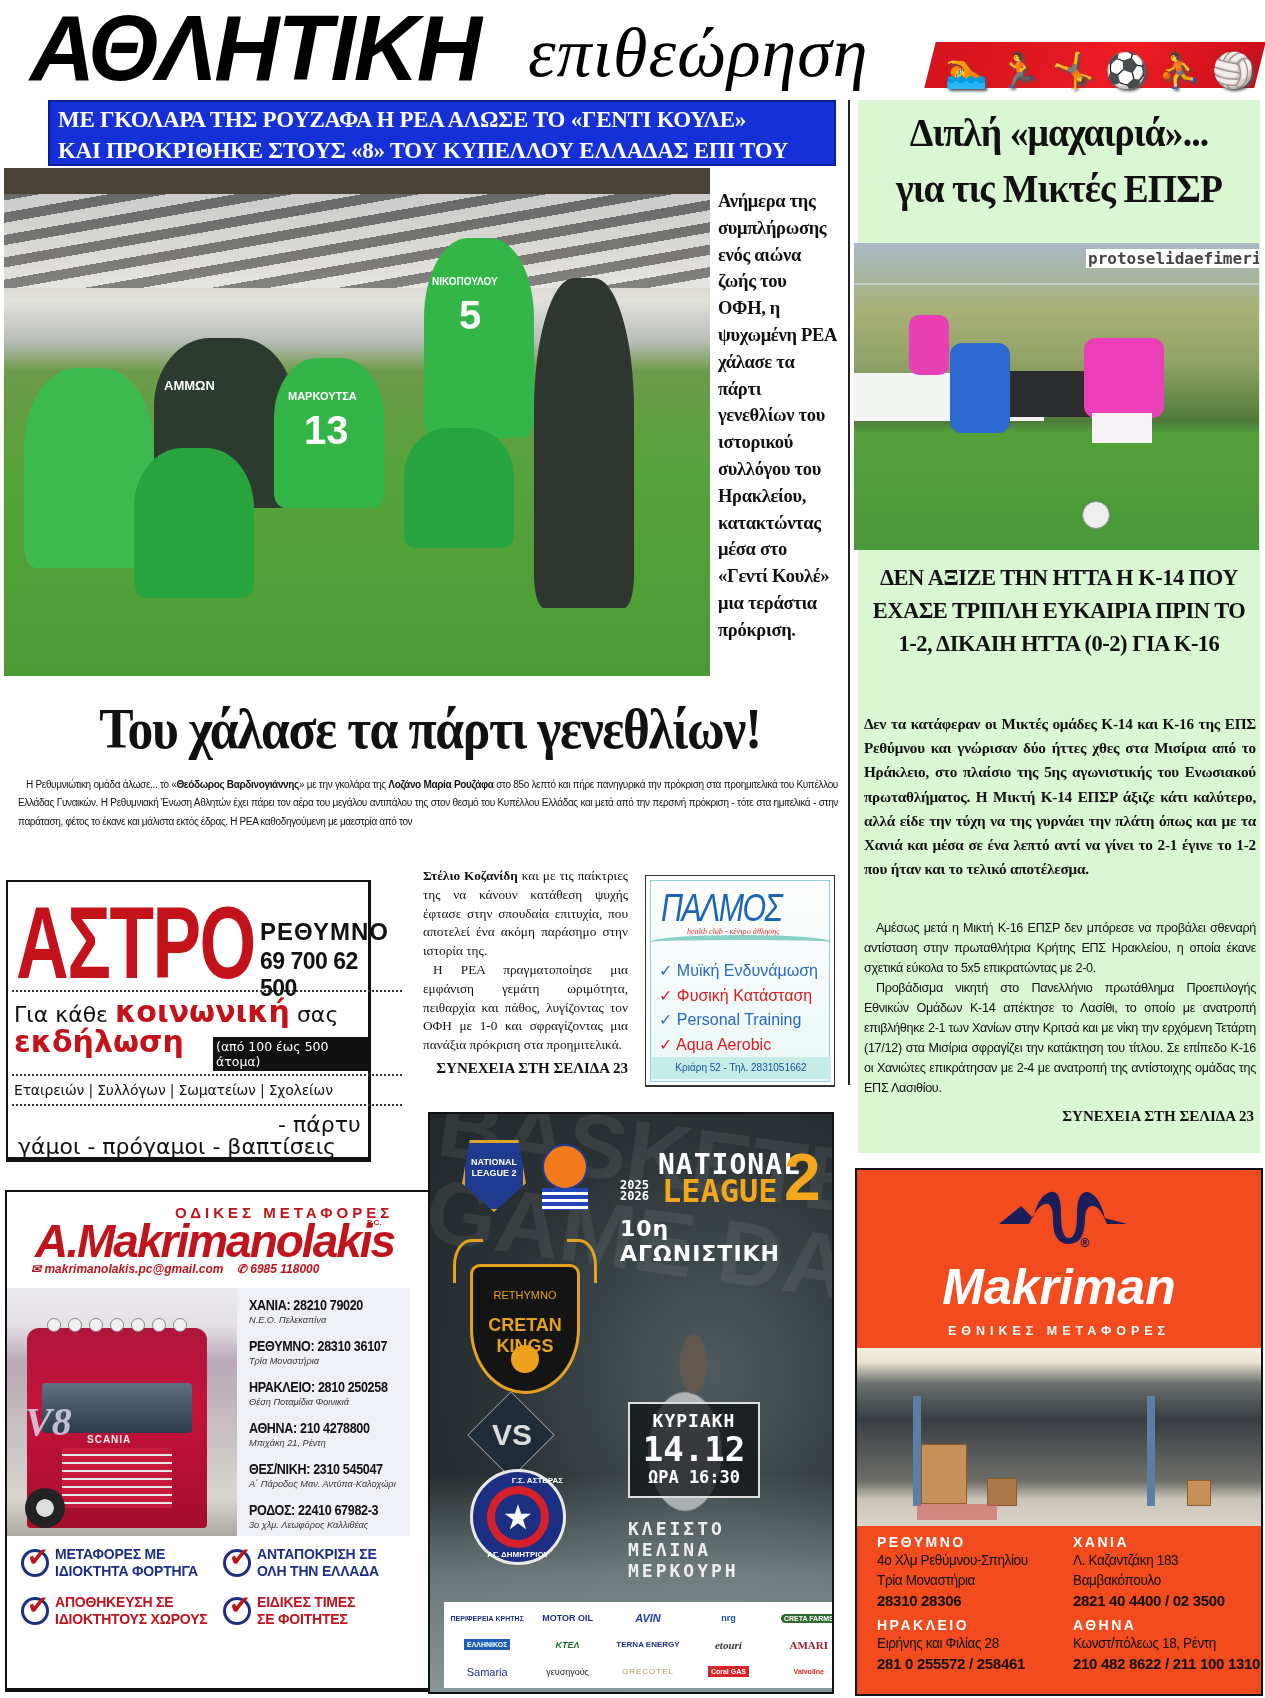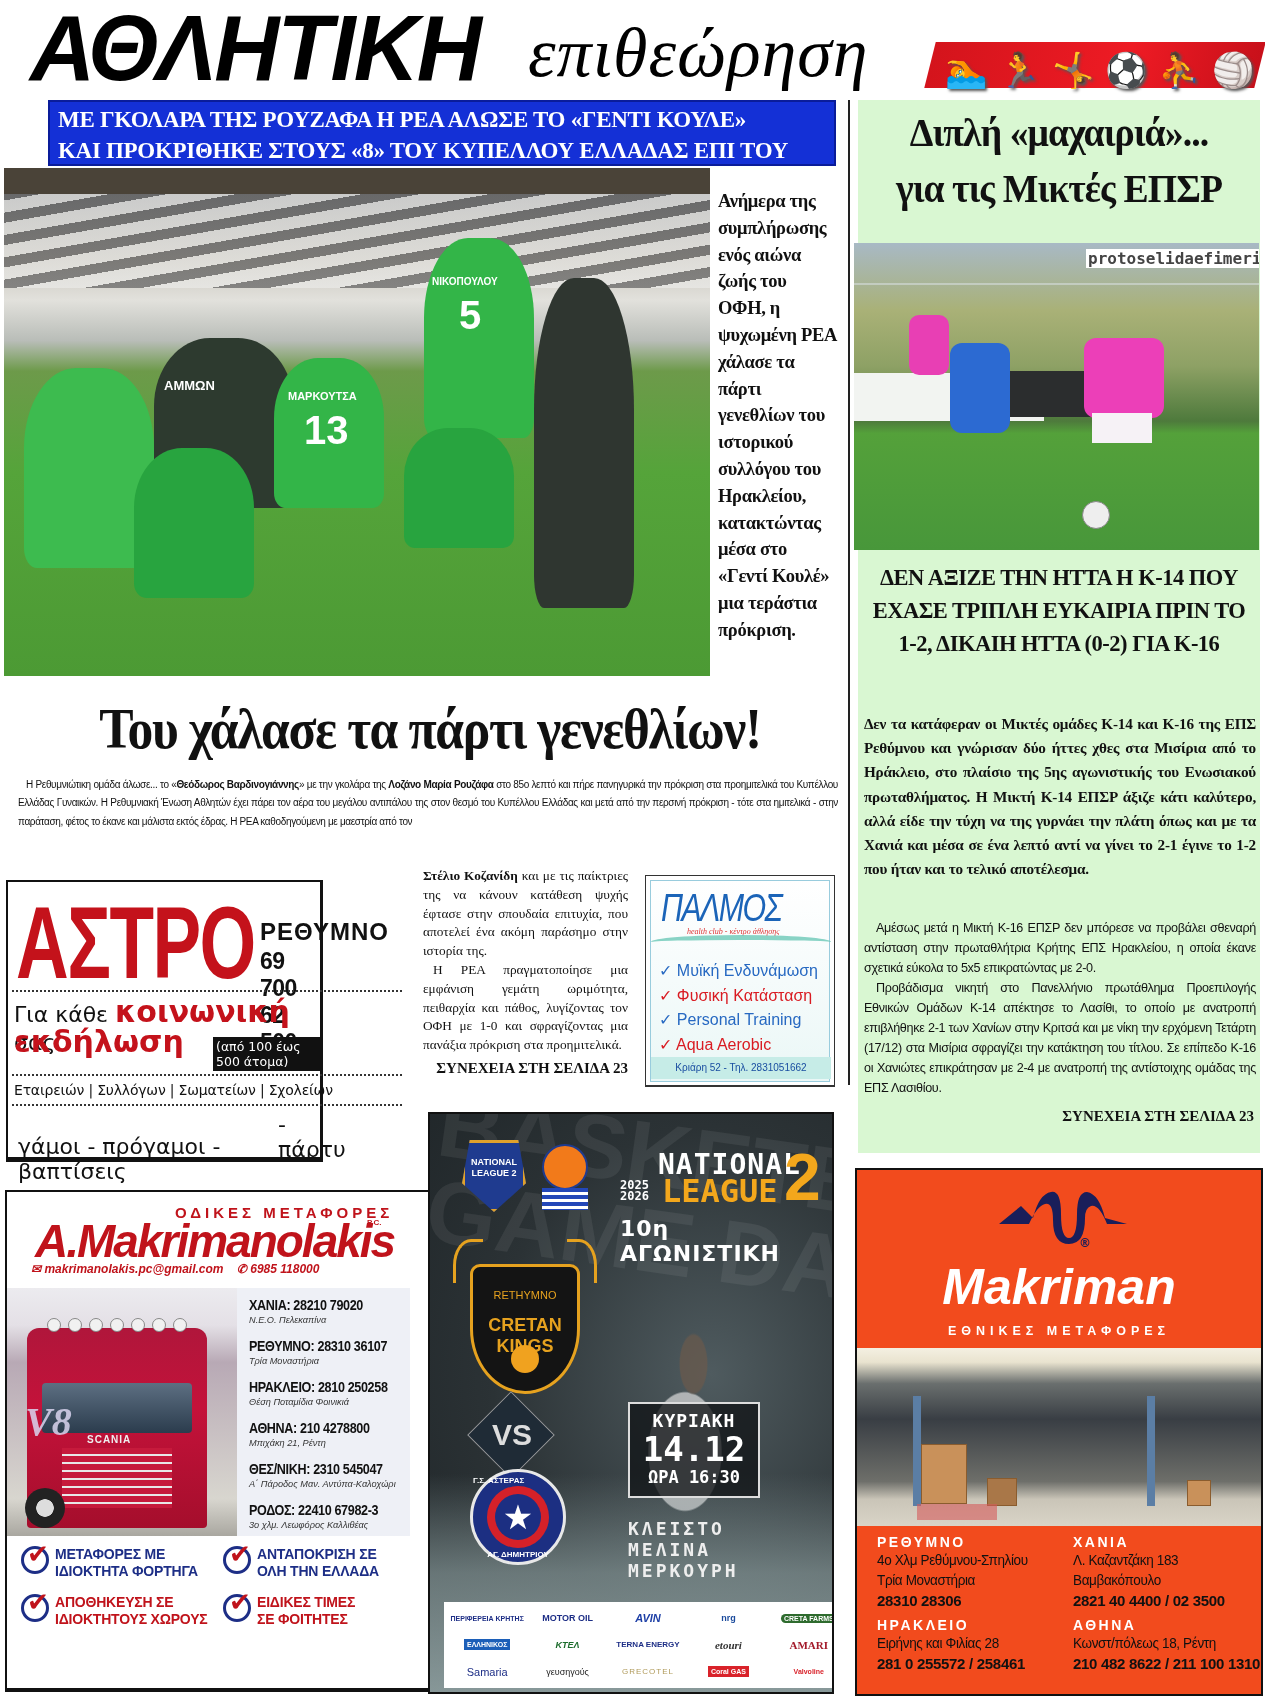--- a/index.html
+++ b/index.html
@@ -32,21 +32,21 @@
 
   .lead-body { left: 18px; top: 776px; width: 820px; font-family: "Liberation Sans", sans-serif; font-size: 10px; line-height: 18.4px; text-align: justify; text-indent: 8px; letter-spacing: -0.35px; }
   .lead-body b { font-weight: 700; }
 
   .lead-col2 { left: 423px; top: 867px; width: 205px; font-family: "Liberation Serif", serif; font-size: 13.3px; line-height: 18.8px; text-align: justify; }
   .lead-col2 p { text-indent: 10px; }
   .lead-col2 .first { text-indent: 0; }
   .cont { font-family: "Liberation Serif", serif; font-weight: 700; font-size: 15px; text-align: right; margin-top: 4px; }
 
   
-  .astro { left: 6px; top: 880px; width: 317px; height: 282px; border: 2px solid #111; border-bottom-width: 5px; border-right-width: 3px; background: #fff; }
+  .astro { left: 6px; top: 880px; width: 365px; height: 282px; border: 2px solid #111; border-bottom-width: 5px; border-right-width: 3px; background: #fff; }
   .astro-logo { left: 8px; top: 10px; font-family: "Liberation Sans", sans-serif; font-weight: 900; font-size: 96px; letter-spacing: -2px; color: #c4121b; line-height: 1; transform: scaleX(0.76) scaleY(1.06); transform-origin: left top; }
   .astro-city { left: 252px; top: 36px; font-family: "Liberation Sans", sans-serif; font-weight: 700; font-size: 24px; letter-spacing: 1px; }
   .astro-phone { left: 252px; top: 66px; font-family: "Liberation Sans", sans-serif; font-weight: 700; font-size: 23px; letter-spacing: -0.5px; }
   .dots { border-top: 2px dotted #333; }
   .astro-line1 { left: 6px; top: 112px; font-family: "DejaVu Sans", sans-serif; font-size: 22px; line-height: 1.2; }
   .astro-line1 .red { color: #c4121b; font-weight: 700; font-size: 30px; }
   .astro-line2 { left: 6px; top: 142px; font-family: "DejaVu Sans", sans-serif; font-size: 30px; color: #c4121b; font-weight: 700; line-height: 1.2; }
   .astro-range { left: 205px; top: 155px; background: #111; color: #fff; font-family: "DejaVu Sans", sans-serif; font-size: 12.5px; padding: 2px 3px; }
   .astro-types { left: 6px; top: 200px; width: 390px; font-family: "DejaVu Sans", sans-serif; font-size: 14px; letter-spacing: -0.2px; white-space: nowrap; }
   .astro-party { left: 270px; top: 230px; font-family: "DejaVu Sans", sans-serif; font-size: 22px; }
@@ -86,21 +86,21 @@
   .truck-lights { left: 40px; top: 30px; width: 140px; height: 14px; display: flex; justify-content: space-between; }
   .truck-lights i { width: 14px; height: 14px; border-radius: 50%; background: #f1f1f1; display: block; border: 1px solid #888; }
   .truck-grille { left: 55px; top: 160px; width: 110px; height: 60px; background: repeating-linear-gradient(180deg,#c61a3c 0 6px,#e8e8e8 6px 8px); }
   .truck-wheel { width: 40px; height: 40px; border-radius: 50%; background: radial-gradient(circle,#ddd 30%,#222 32%); position: absolute; }
   .truck-v8 { left: 18px; top: 110px; font-family: "Liberation Serif", serif; font-style: italic; font-weight: 700; font-size: 40px; color: #d9d4ef; opacity: .85; }
   .truck-scania { left: 80px; top: 146px; font-family: "Liberation Sans", sans-serif; font-weight: 700; font-size: 10px; color: #eee; letter-spacing: 1px; }
   .mkm-branches { left: 230px; top: 96px; width: 173px; height: 248px; background: #eef0f6; padding: 8px 0 0 12px; }
   .br-name { font-family: "Liberation Sans", sans-serif; font-weight: 700; font-size: 14.3px; color: #111; letter-spacing: -0.4px; line-height: 18px; white-space: nowrap; transform: scaleX(0.88); transform-origin: left; }
   .br-addr { font-family: "Liberation Sans", sans-serif; font-style: italic; font-size: 9.2px; color: #333; line-height: 12px; margin-bottom: 11px; white-space: nowrap; }
   .mkm-feats { left: 10px; top: 350px; width: 390px; height: 104px; }
-  .feat { position: absolute; display: flex; align-items: flex-start; }
+  .feat { position: absolute; display: flex; align-items: center; }
   .feat-icon { width: 28px; height: 28px; border-radius: 50%; border: 3px solid #1d2e86; position: relative; margin-right: 6px; flex: none; }
   .feat-icon::after { content: "✔"; position: absolute; left: 3px; top: -10px; color: #c0131b; font-size: 26px; font-family: "DejaVu Sans", sans-serif; }
   .feat-text { font-family: "Liberation Sans", sans-serif; font-weight: 700; font-size: 14px; line-height: 17px; letter-spacing: -0.2px; }
   .feat-text.blue { color: #1d2e86; }
   .feat-text.red { color: #c0131b; }
   .mkm-slogan { left: 0; top: 458px; width: 403px; height: 40px; background: #b10f1a; color: #fff; font-family: "Liberation Serif", serif; font-style: italic; font-size: 15.5px; text-align: center; line-height: 40px; white-space: nowrap; }
 
   
   .bball { left: 428px; top: 1112px; width: 406px; height: 582px; border: 2px solid #111; overflow: hidden; background: radial-gradient(ellipse at 70% 45%,#4f5b5f 0%,#2b3235 55%,#1f2528 100%); }
   .bb-bgtext { left: 0; top: 10px; font-family: "Liberation Sans", sans-serif; font-weight: 900; font-size: 90px; color: rgba(255,255,255,0.07); line-height: 0.95; transform: rotate(8deg); }
@@ -116,21 +116,21 @@
   .kings-logo { left: 40px; top: 150px; width: 110px; height: 130px; border: 3px solid #e6a21f; border-radius: 10px 10px 50% 50%; background: #141414; }
   .kings-horn { position: absolute; top: -28px; width: 30px; height: 44px; border: 3px solid #e6a21f; border-bottom: none; }
   .kings-rethymno { left: 0; top: 22px; width: 104px; text-align: center; font-family: "Liberation Sans", sans-serif; font-size: 11px; color: #e6a21f; }
   .kings-name { left: 0; top: 48px; width: 104px; text-align: center; font-family: "Liberation Sans", sans-serif; font-weight: 900; font-size: 18px; color: #e6a21f; }
   .kings-ball { left: 38px; top: 78px; width: 28px; height: 28px; border-radius: 50%; background: #f0a21f; }
   .vs-diamond { left: 50px; top: 290px; width: 62px; height: 62px; background: #1f2b36; border: 1px solid #999; transform: rotate(45deg); }
   .vs-text { left: 57px; top: 304px; width: 50px; text-align: center; font-family: "Liberation Sans", sans-serif; font-weight: 900; font-size: 30px; color: #ddd; }
   .asteras { left: 40px; top: 330px; width: 96px; height: 96px; border-radius: 50%; background: #1c2f82; border: 3px solid #e8e8e8; }
   .asteras-ring { left: 14px; top: 14px; width: 62px; height: 62px; border-radius: 50%; background: #d52129; }
   .asteras-core { left: 8px; top: 8px; width: 46px; height: 46px; border-radius: 50%; background: #1c2f82; color: #fff; font-size: 34px; text-align: center; line-height: 46px; font-family: "DejaVu Sans", sans-serif; }
-  .asteras-top { left: 0; top: 4px; width: 90px; text-align: left; font-family: "Liberation Sans", sans-serif; font-weight: 700; font-size: 8px; color: #fff; }
+  .asteras-top { left: 0; top: 4px; width: 90px; text-align: right; font-family: "Liberation Sans", sans-serif; font-weight: 700; font-size: 8px; color: #fff; }
   .asteras-bot { left: 0; top: 78px; width: 90px; text-align: center; font-family: "Liberation Sans", sans-serif; font-weight: 700; font-size: 8px; color: #fff; }
   .player { left: 170px; top: 200px; width: 170px; height: 250px; background: radial-gradient(ellipse at 55% 20%,#6b5a4c 0 10%,transparent 11%), radial-gradient(ellipse at 50% 55%,#dcdcdc 0 30%,transparent 31%); opacity: .7; }
   .date-box { left: 198px; top: 288px; width: 132px; height: 96px; border: 2px solid #ddd; background: rgba(15,18,20,.75); color: #fff; text-align: center; font-family: "DejaVu Sans Mono", monospace; font-weight: 700; }
   .db-day { font-size: 18px; margin-top: 6px; letter-spacing: 1px; }
   .db-date { font-size: 34px; line-height: 36px; }
   .db-time { font-size: 17px; }
   .venue { left: 198px; top: 404px; font-family: "DejaVu Sans Mono", monospace; font-weight: 700; font-size: 18px; line-height: 21px; color: #eee; letter-spacing: 3px; }
   .sponsors { left: 14px; top: 488px; width: 408px; height 90px; height: 86px; background: #fff; display: grid; grid-template-columns: repeat(5,1fr); grid-template-rows: repeat(3,1fr); align-items: center; justify-items: center; padding: 3px; }
   .sp { font-family: "Liberation Sans", sans-serif; font-weight: 700; font-size: 9px; white-space: nowrap; }
 

